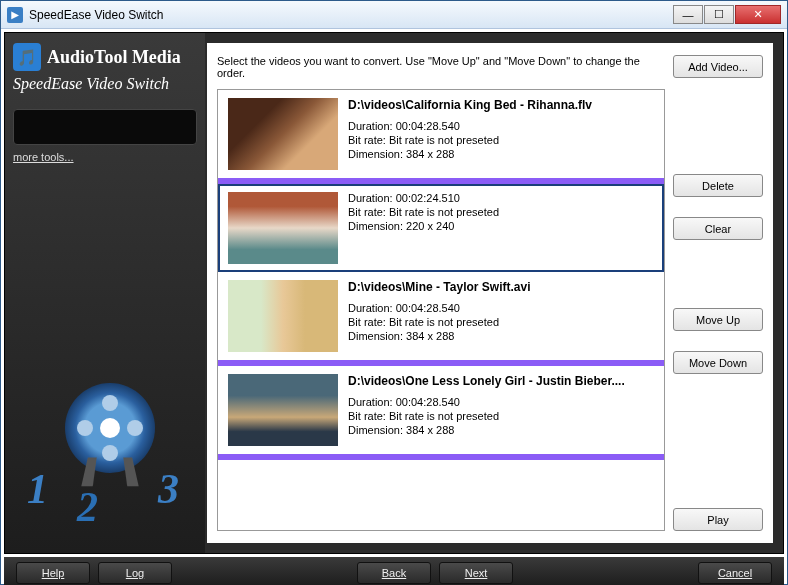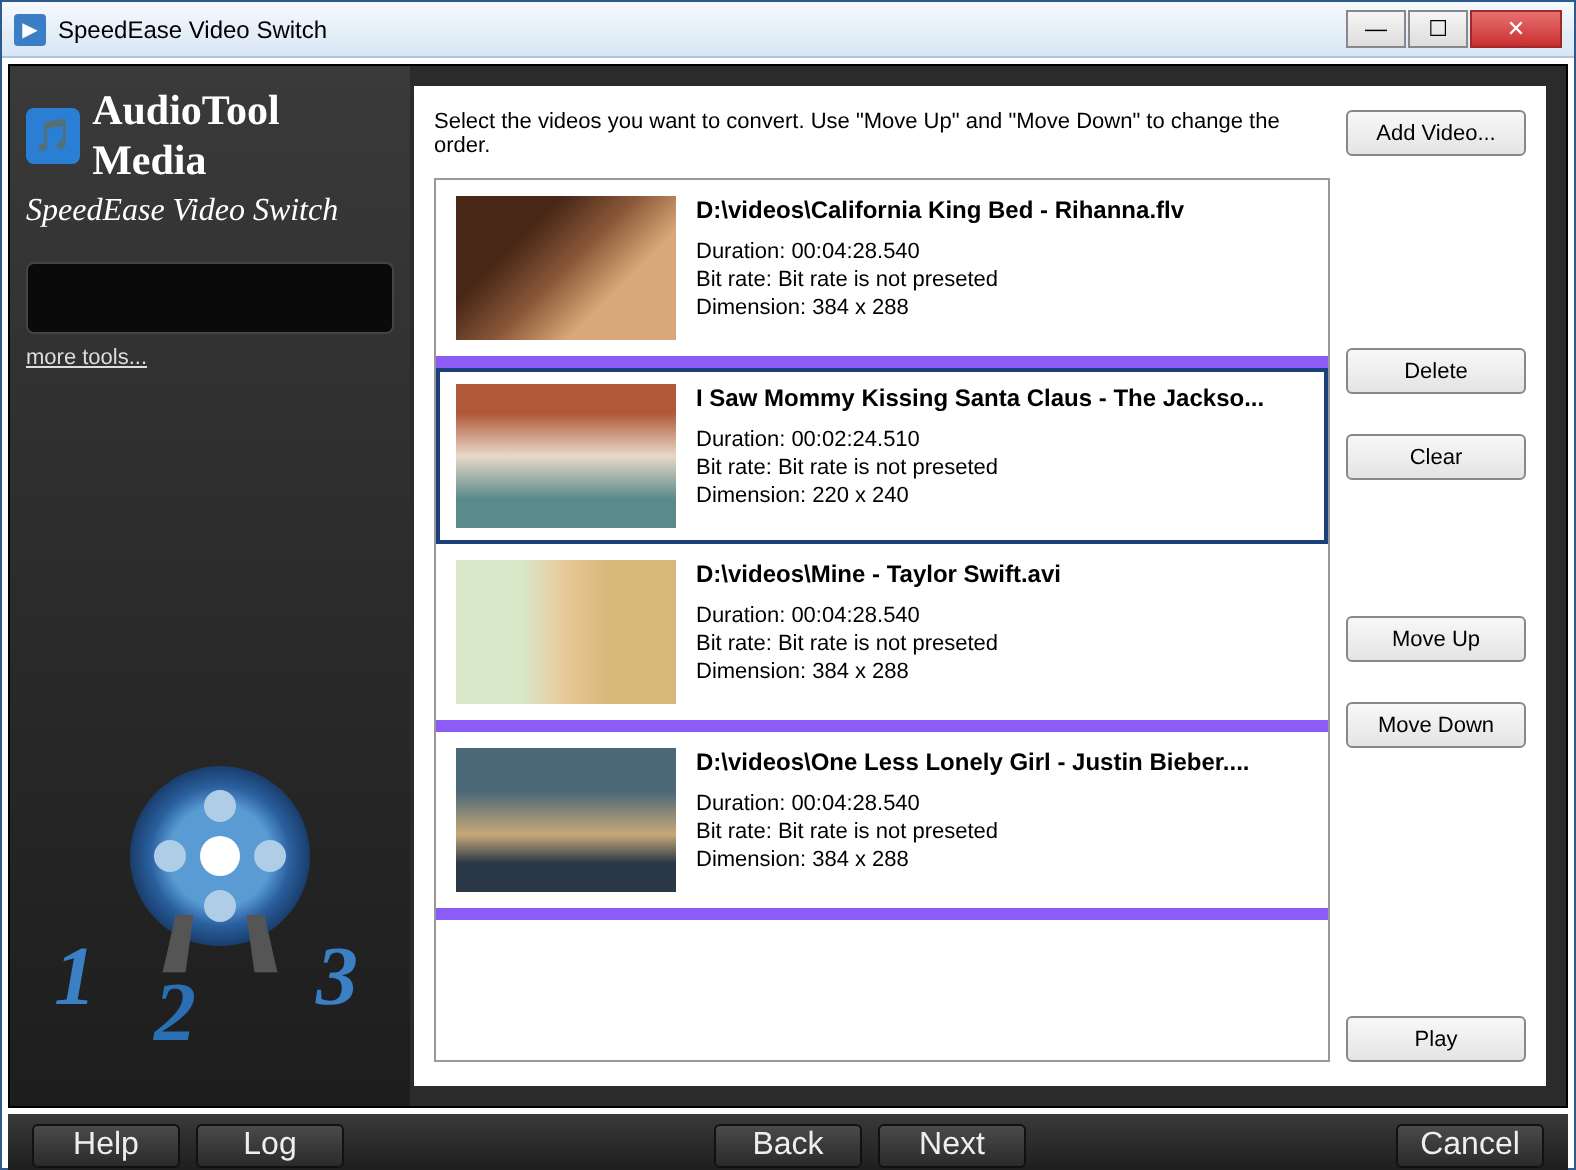--- a/index.html
+++ b/index.html
@@ -14,21 +14,21 @@
 .tb-btn { width: 30px; height: 19px; border: 1px solid #888; background: linear-gradient(#f5f5f5,#ddd); display: flex; align-items: center; justify-content: center; font-size: 11px; cursor: pointer; }
 .tb-close { width: 46px; background: linear-gradient(#e87070,#c93030); color: #fff; border-color: #a02828; }
 
 
 .body { display: flex; height: 522px; background: #2b2b2b; border: 1px solid #000; margin: 3px; }
 
 
 .sidebar { width: 200px; background: linear-gradient(#3a3a3a,#1d1d1d); color: #fff; display: flex; flex-direction: column; padding: 10px 8px; }
 .brand { display: flex; align-items: center; gap: 6px; margin-bottom: 4px; }
 .brand-icon { width: 28px; height: 28px; background: #2a7fd4; border-radius: 4px; display: flex; align-items: center; justify-content: center; font-size: 16px; }
-.brand-text { font-size: 21px; font-weight: 600; font-family: "Comic Sans MS", cursive; }
+.brand-text { font-size: 18px; font-weight: 600; font-family: "Comic Sans MS", cursive; }
 .subbrand { font-size: 16px; font-style: italic; font-family: "Comic Sans MS", cursive; margin-bottom: 16px; }
 .sidebar-box { height: 36px; background: #0a0a0a; border: 1px solid #444; border-radius: 4px; margin-bottom: 6px; }
 .more-tools { font-size: 11px; text-decoration: underline; color: #ddd; cursor: pointer; margin-bottom: 130px; }
 .sidebar-art { flex: 1; display: flex; align-items: flex-end; justify-content: center; padding-bottom: 10px; }
 .reel { position: relative; width: 140px; height: 150px; }
 .reel-circle { position: absolute; top: 0; left: 30px; width: 90px; height: 90px; background: radial-gradient(circle, #5a9bd4 40%, #2a5f9e 55%, #1a3f6e 70%); border-radius: 50%; }
 .reel-hole { position: absolute; width: 16px; height: 16px; background: #b0cde8; border-radius: 50%; }
 .reel-hole.h1 { top: 12px; left: 37px; }
 .reel-hole.h2 { top: 37px; left: 62px; }
 .reel-hole.h3 { top: 62px; left: 37px; }
@@ -58,21 +58,21 @@
 
 
 .btn-col { width: 90px; display: flex; flex-direction: column; gap: 20px; }
 .btn-col .spacer1 { height: 56px; }
 .btn-col .spacer2 { height: 28px; }
 .btn-col .spacer3 { flex: 1; }
 .winbtn { height: 23px; background: linear-gradient(#f8f8f8,#e4e4e4); border: 1px solid #888; border-radius: 3px; font-size: 11px; cursor: pointer; color: #000; padding: 0 6px; }
 
 
 .footer { height: 32px; background: linear-gradient(#3a3a3a,#1a1a1a); display: flex; align-items: center; padding: 0 12px; gap: 8px; margin: 0 3px 3px 3px; }
-.footer .fbtn { height: 22px; min-width: 74px; background: linear-gradient(#4a4a4a,#2a2a2a); border: 1px solid #111; border-radius: 3px; color: #eee; font-size: 16px; cursor: pointer; }
+.footer .fbtn { height: 22px; min-width: 74px; background: linear-gradient(#4a4a4a,#2a2a2a); border: 1px solid #111; border-radius: 3px; color: #eee; font-size: 11px; cursor: pointer; text-decoration: underline; }
 .footer .fspacer { flex: 1; }
 .footer .fmid { display: flex; gap: 8px; }
 </style>
 </head>
 <body>
 
 <div class="window">
   <div class="titlebar">
     <div class="titlebar-icon">▶</div>
     <div class="titlebar-text">SpeedEase Video Switch</div>
@@ -118,21 +118,20 @@
               <div class="vinfo">
                 <div class="vtitle">D:\videos\California King Bed - Rihanna.flv</div>
                 <div class="vrow">Duration: 00:04:28.540</div>
                 <div class="vrow">Bit rate: Bit rate is not preseted</div>
                 <div class="vrow">Dimension: 384 x 288</div>
               </div>
             </div>
             <div class="video-item selected">
               <div class="thumb t2"></div>
               <div class="vinfo">
-                <div class="vtitle">I Saw Mommy Kissing Santa Claus - The Jackso...</div>
                 <div class="vrow">Duration: 00:02:24.510</div>
                 <div class="vrow">Bit rate: Bit rate is not preseted</div>
                 <div class="vrow">Dimension: 220 x 240</div>
               </div>
             </div>
             <div class="video-item">
               <div class="thumb t3"></div>
               <div class="vinfo">
                 <div class="vtitle">D:\videos\Mine - Taylor Swift.avi</div>
                 <div class="vrow">Duration: 00:04:28.540</div>

